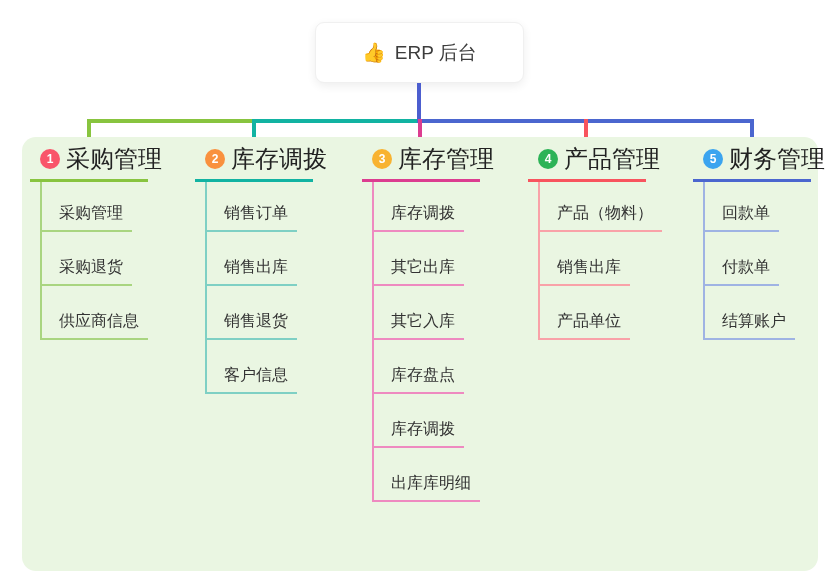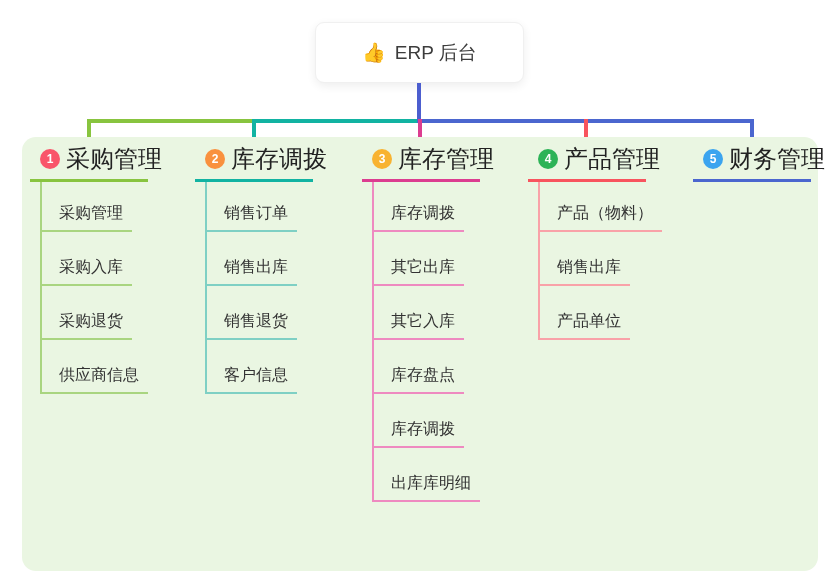--- a/index.html
+++ b/index.html
@@ -102,21 +102,20 @@
 
   <div class="panel">
 
     <section class="branch b1" style="--line: #88c43f; --child-line: #a9d580; --badge: #f9556a;">
       <header class="branch-header">
         <span class="badge">1</span>
         <span class="branch-label">采购管理</span>
       </header>
       <ul class="children">
         <li class="child">采购管理</li>
-        <li class="child">采购入库</li>
         <li class="child">采购退货</li>
         <li class="child">供应商信息</li>
       </ul>
     </section>
 
     <section class="branch b2" style="--line: #12b3a2; --child-line: #7fd0c4; --badge: #f9913e;">
       <header class="branch-header">
         <span class="badge">2</span>
         <span class="branch-label">库存调拨</span>
       </header>
@@ -153,16 +152,21 @@
         <li class="child">销售出库</li>
         <li class="child">产品单位</li>
       </ul>
     </section>
 
     <section class="branch b5" style="--line: #4b66cf; --child-line: #9fb3e3; --badge: #3ba4ef;">
       <header class="branch-header">
         <span class="badge">5</span>
         <span class="branch-label">财务管理</span>
       </header>
+      <ul class="children">
+        <li class="child">回款单</li>
+        <li class="child">付款单</li>
+        <li class="child">结算账户</li>
+      </ul>
     </section>
 
   </div>
 </div>
 
 </body></html>

